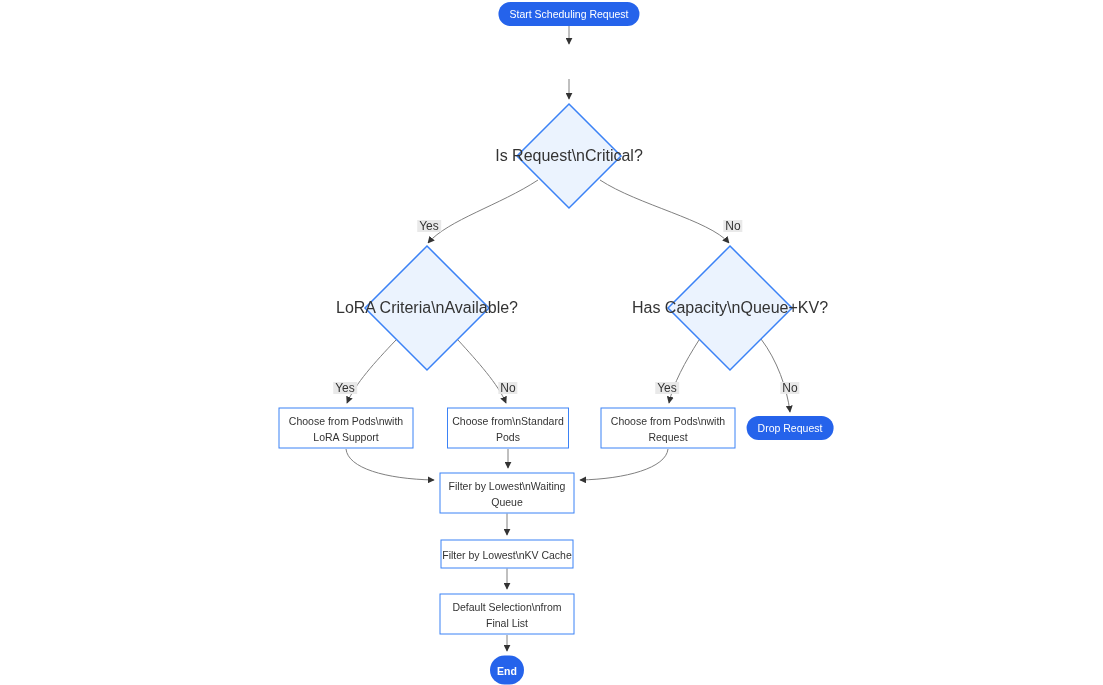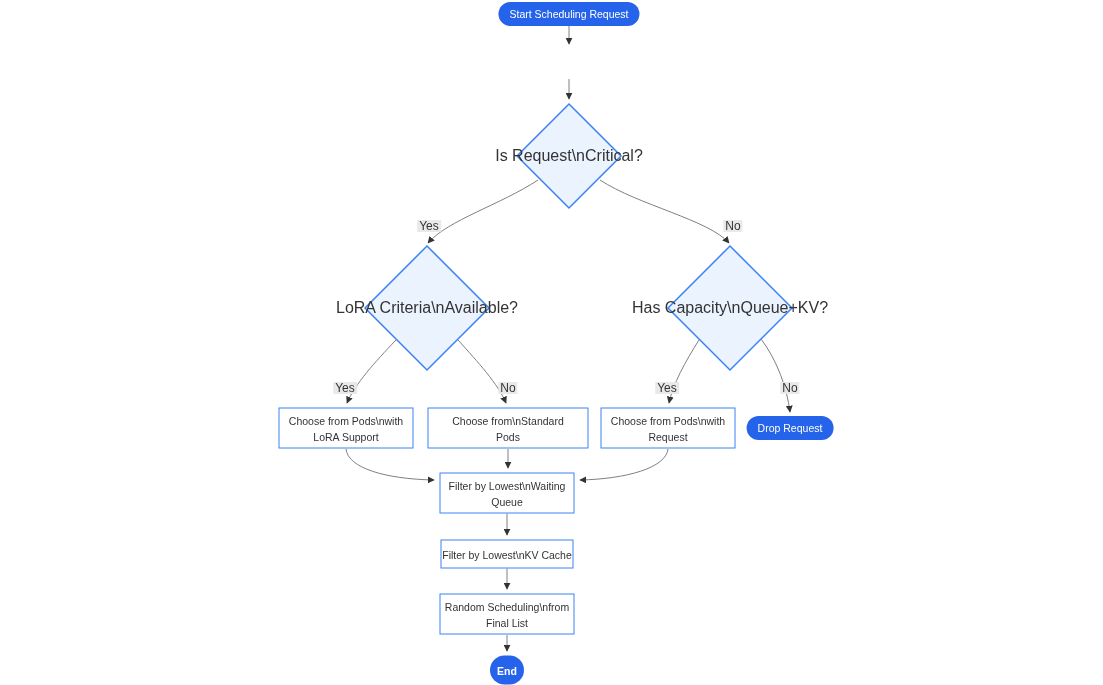--- a/index.html
+++ b/index.html
@@ -109,37 +109,37 @@
 
 
   <div class="diamond-label" style="left:569px; top:156px;">Is Request\nCritical?</div>
   <div class="diamond-label" style="left:427px; top:308px;">LoRA Criteria\nAvailable?</div>
   <div class="diamond-label" style="left:730px; top:308px;">Has Capacity\nQueue+KV?</div>
 
   <div class="node rect-node" style="left:346px; top:428px; width:135px; height:41px;">
     <span class="line">Choose from Pods\nwith</span>
     <span class="line">LoRA Support</span>
   </div>
-  <div class="node rect-node" style="left:508px; top:428px; width:161px; height:41px;">
+  <div class="node rect-node" style="left:508px; top:428px; width:122px; height:41px;">
     <span class="line">Choose from\nStandard</span>
     <span class="line">Pods</span>
   </div>
   <div class="node rect-node" style="left:668px; top:428px; width:135px; height:41px;">
     <span class="line">Choose from Pods\nwith</span>
     <span class="line">Request</span>
   </div>
   <div class="node pill-node" style="left:790px; top:428px;text-align:center;">Drop Request</div>
 
   <div class="node rect-node" style="left:507px; top:554px; width:133px; height:29px;">Filter by Lowest\nKV Cache</div>
   <div class="node rect-node" style="left:507px; top:493px; width:135px; height:41px;">
     <span class="line">Filter by Lowest\nWaiting</span>
     <span class="line">Queue</span>
   </div>
   <div class="node rect-node" style="left:507px; top:614px; width:135px; height:41px;">
-    <span class="line">Random Scheduling\nfrom</span>
+    <span class="line">Default Selection\nfrom</span>
     <span class="line">Final List</span>
   </div>
   <div class="node pill-node end-node" style="left:507px; top:670px;">End</div>
 
   <div class="edge-chip" style="left:429px; top:226px;">Yes</div>
   <div class="edge-chip" style="left:733px; top:226px;">No</div>
   <div class="edge-chip" style="left:345px; top:388px;">Yes</div>
   <div class="edge-chip" style="left:508px; top:388px;">No</div>
   <div class="edge-chip" style="left:667px; top:388px;">Yes</div>
   <div class="edge-chip" style="left:790px; top:388px;">No</div>

